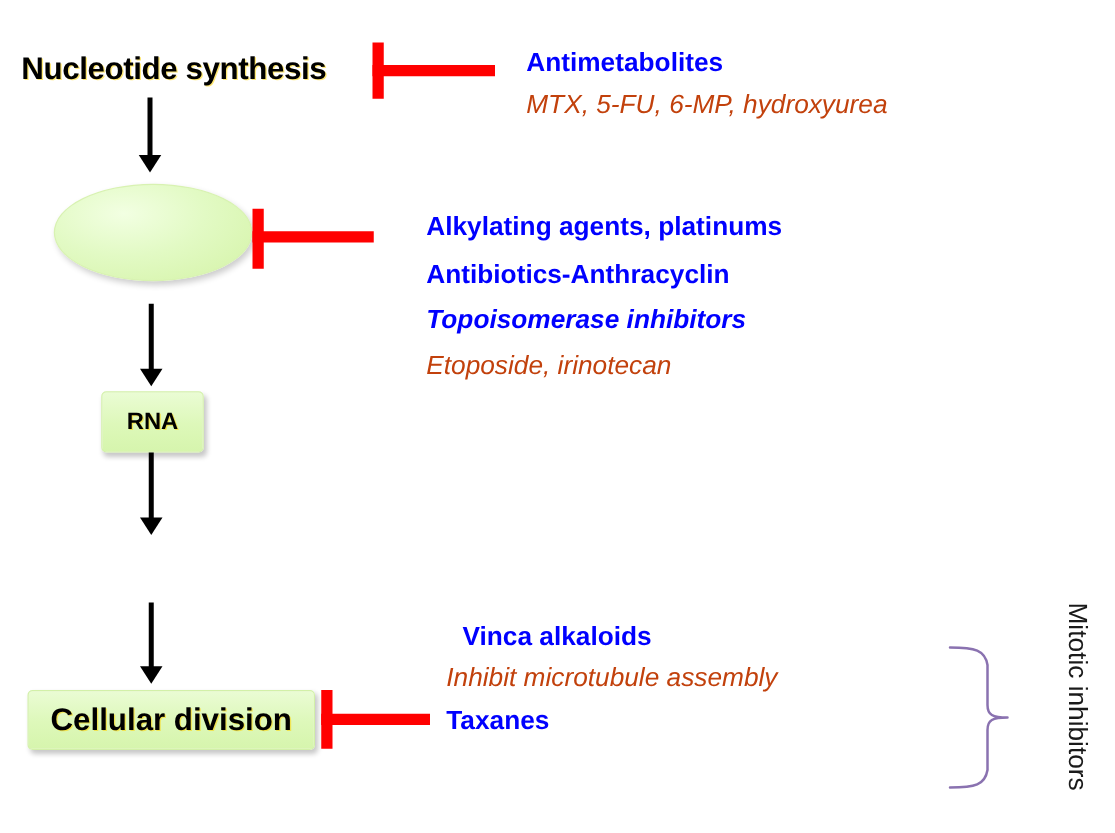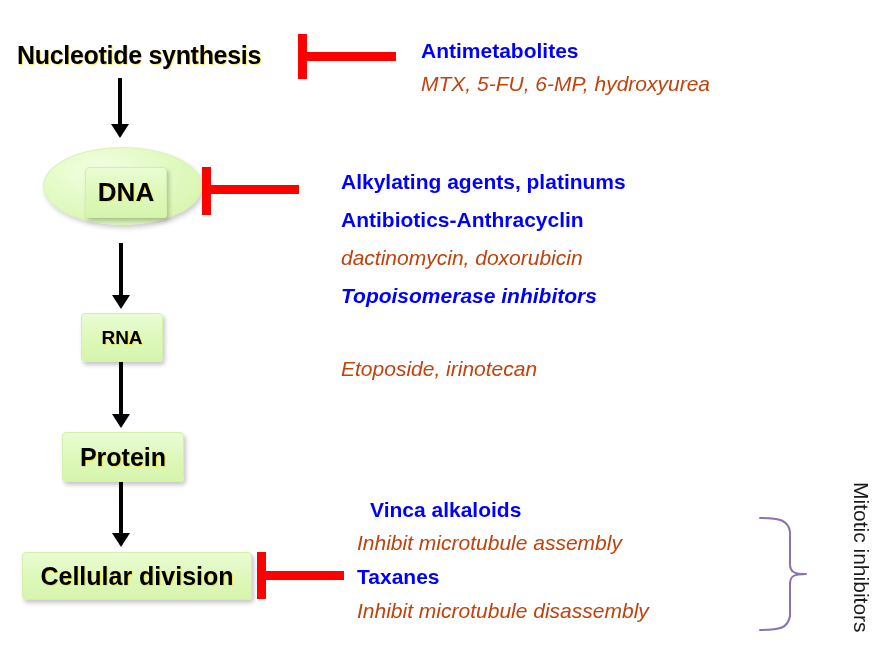--- a/index.html
+++ b/index.html
@@ -84,37 +84,31 @@
 <body>
 
 <div id="canvas">
 
   <div class="abs node-label plain-node" style="left:17px;top:41px;">Nucleotide synthesis</div>
 
   <div class="abs arrow-stem" style="left:118px;top:78px;width:4px;height:48px;"></div>
   <div class="abs arrow-head" style="left:111px;top:124px;"></div>
 
   <div class="abs ellipse" style="left:43px;top:147px;width:157px;height:76px;"></div>
-  <div class="abs green-box" style="left:85px;top:167px;width:80px;height:49px;">
-    <span class="node-label" style="font-size:26px;">DNA</span>
-  </div>
 
   <div class="abs arrow-stem" style="left:119px;top:243px;width:4px;height:54px;"></div>
   <div class="abs arrow-head" style="left:112px;top:295px;"></div>
 
   <div class="abs green-box" style="left:81px;top:313px;width:80px;height:47px;">
     <span class="node-label" style="font-size:19px;">RNA</span>
   </div>
 
   <div class="abs arrow-stem" style="left:119px;top:362px;width:4px;height:54px;"></div>
   <div class="abs arrow-head" style="left:112px;top:414px;"></div>
 
-  <div class="abs green-box" style="left:62px;top:432px;width:120px;height:48px;">
-    <span class="node-label" style="font-size:25px;">Protein</span>
-  </div>
 
   <div class="abs arrow-stem" style="left:119px;top:482px;width:4px;height:53px;"></div>
   <div class="abs arrow-head" style="left:112px;top:533px;"></div>
 
   <div class="abs green-box" style="left:22px;top:552px;width:228px;height:46px;">
     <span class="node-label" style="font-size:25px;">Cellular division</span>
   </div>
 
   <div class="abs red-stem" style="left:298px;top:34px;width:9px;height:45px;"></div>
   <div class="abs red-arm" style="left:298px;top:52px;width:98px;height:9px;"></div>
@@ -126,30 +120,28 @@
   <div class="abs red-arm" style="left:257px;top:571px;width:87px;height:9px;"></div>
 
   <div class="abs" style="left:421px;top:36px;">
     <div class="txt-blue-bold" style="line-height:30px;">Antimetabolites</div>
     <div class="txt-black-italic" style="line-height:36px;">MTX, 5-FU, 6-MP, hydroxyurea</div>
   </div>
 
   <div class="abs" style="left:341px;top:162px;">
     <div class="txt-blue-bold" style="line-height:40px;">Alkylating agents, platinums</div>
     <div class="txt-blue-bold" style="line-height:36px;">Antibiotics-Anthracyclin</div>
-    <div class="txt-black-italic" style="line-height:40px;">dactinomycin, doxorubicin</div>
     <div class="txt-blue-bold-italic" style="line-height:36px;">Topoisomerase inhibitors</div>
-    <div class="txt-black-italic" style="line-height:37px;margin-top:36px;">Etoposide, irinotecan</div>
+    <div class="txt-black-italic" style="line-height:37px;">Etoposide, irinotecan</div>
   </div>
 
   <div class="abs" style="left:357px;top:494px;">
     <div class="txt-blue-bold" style="line-height:32px;margin-left:13px;">Vinca alkaloids</div>
     <div class="txt-black-italic" style="line-height:33px;">Inhibit microtubule assembly</div>
     <div class="txt-blue-bold" style="line-height:35px;">Taxanes</div>
-    <div class="txt-black-italic" style="line-height:34px;">Inhibit microtubule disassembly</div>
   </div>
 
   <svg class="abs brace" style="left:758px;top:510px;" width="78" height="128" viewBox="0 0 78 128" fill="none">
     <path d="M2 8 C22 8, 30 10, 32 22 L32 54 C32 62, 36 64, 48 64
              C36 64, 32 66, 32 74 L32 106 C30 118, 22 120, 2 120" stroke="#8A72B0" stroke-width="2" fill="none" stroke-linecap="round" stroke-linejoin="round"></path>
   </svg>
 
   <div class="abs vert-label" style="left:873px;top:482px;">Mitotic inhibitors</div>
 
 </div>

